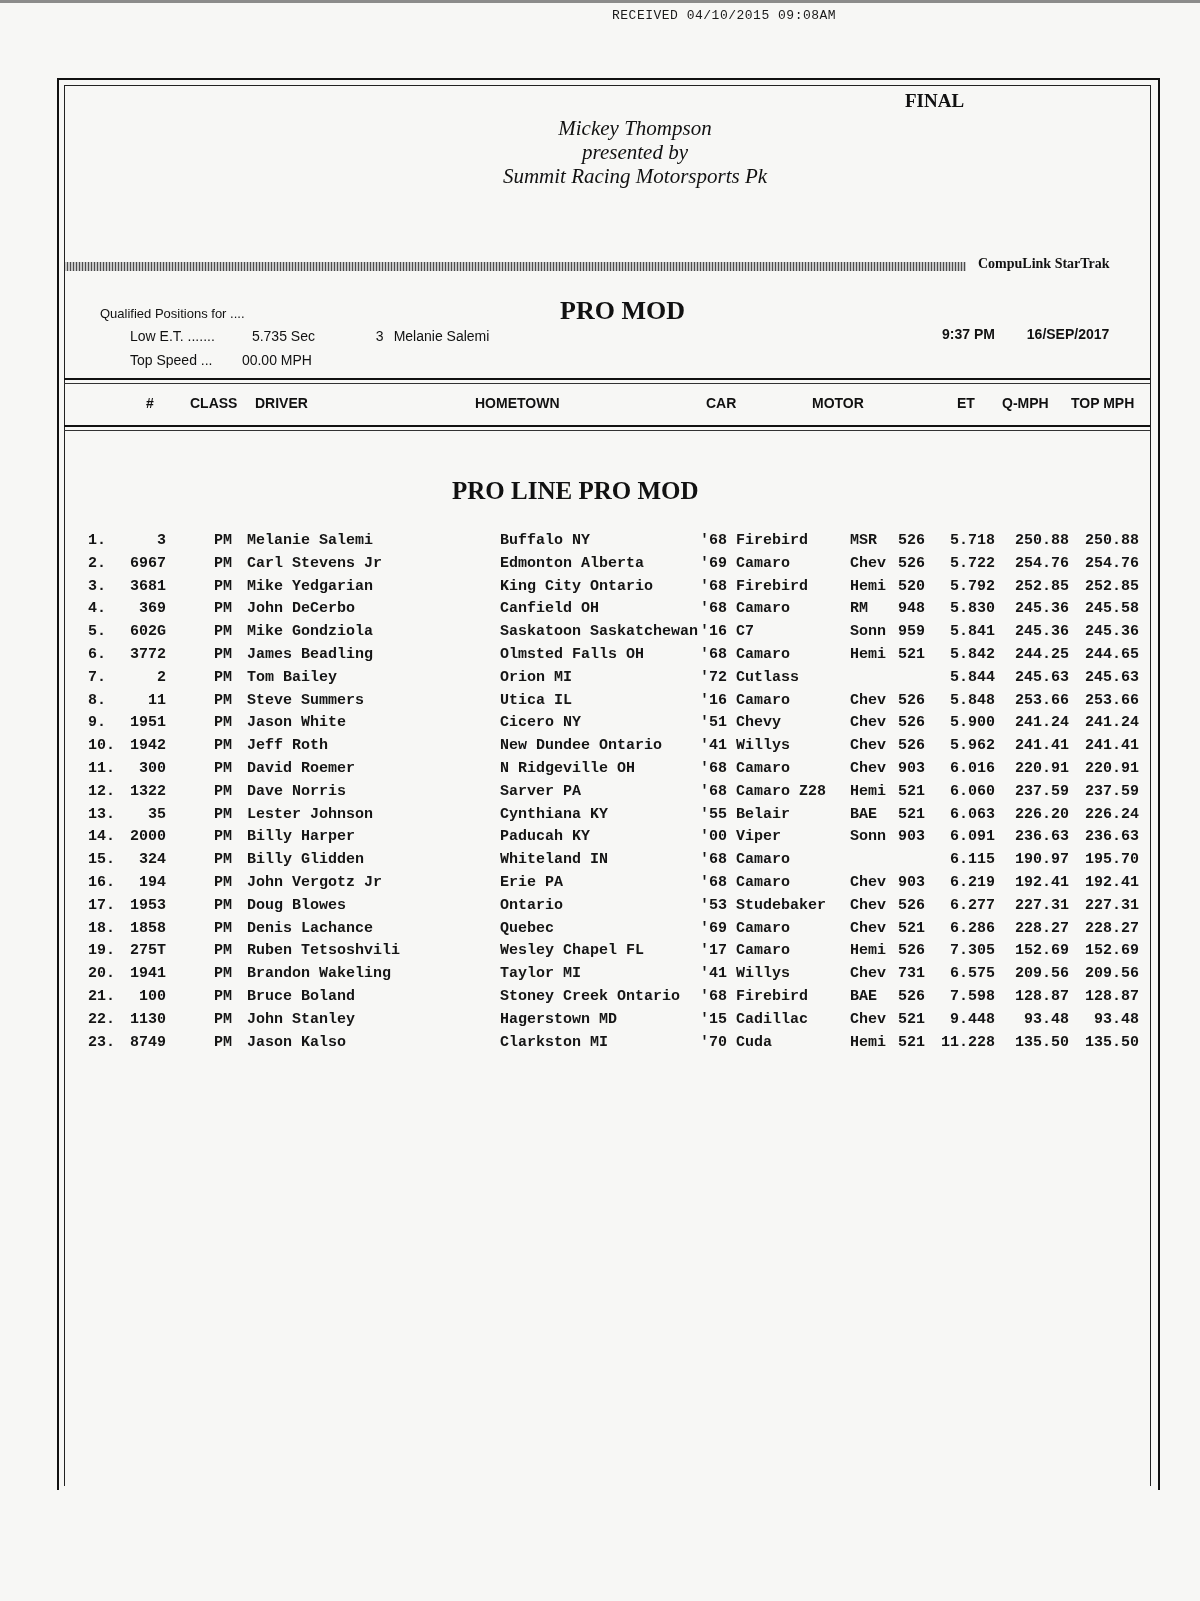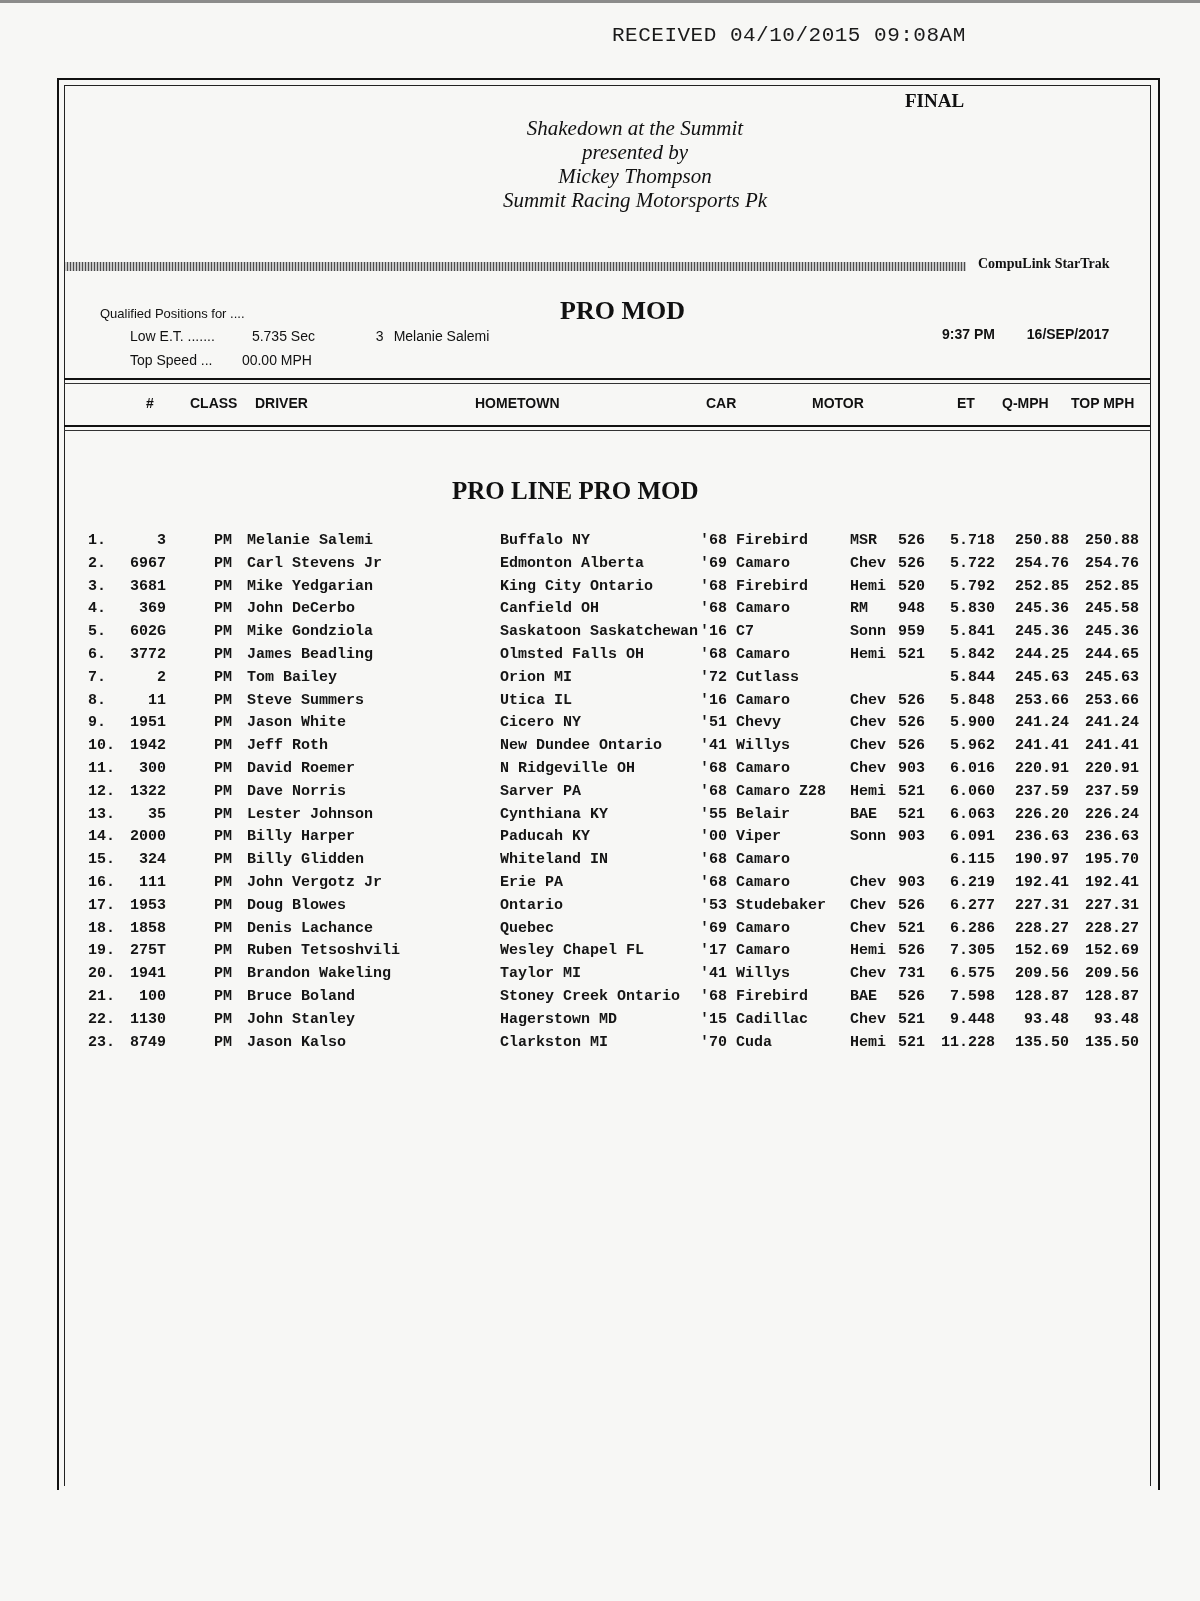--- a/index.html
+++ b/index.html
@@ -2,22 +2,22 @@
 <html><head>
 <meta charset="utf-8">
 <style>
   html, body { margin: 0; padding: 0; }
   body {
     width: 1200px; height: 1601px; position: relative; overflow: hidden;
     background: #f7f7f5; color: #111;
     font-family: "Liberation Sans", sans-serif;
   }
   .received {
-    position: absolute; top: 24px; left: 612px;
-    font-family: "Liberation Mono", monospace; font-size: 21px; letter-spacing: 0.5px;
+    position: absolute; top: 8px; left: 612px;
+    font-family: "Liberation Mono", monospace; font-size: 13px; letter-spacing: 0.5px;
     color: #1a1a1a;
   }
   .topedge { position:absolute; left:0; top:0; width:1200px; height:3px; background:#444; opacity:.6; }
   .frame-outer {
     position: absolute; left: 57px; top: 78px; width: 1099px; height: 1410px;
     border-left: 2px solid #111; border-right: 2px solid #111; border-top: 2px solid #111;
   }
   .frame-inner {
     position: absolute; left: 64px; top: 85px; width: 1085px; height: 1400px;
     border-left: 1px solid #222; border-right: 1px solid #222; border-top: 1px solid #222;
@@ -80,23 +80,22 @@
 
 <div class="topedge"></div>
 <div class="received">RECEIVED  04/10/2015 09:08AM</div>
 
 <div class="frame-outer"></div>
 <div class="frame-inner"></div>
 
 <div class="final">FINAL</div>
 
 <div class="title-block">
-  <div>Shakedown at the Summit</div>
+  <div>Mickey Thompson</div>
   <div>presented by</div>
-  <div>Mickey Thompson</div>
   <div>Summit Racing Motorsports Pk</div>
 </div>
 
 <div class="hatch"></div>
 <div class="compulink">CompuLink StarTrak</div>
 
 <div class="qual qual-title">Qualified Positions for ....</div>
 <div class="qual low-et">
   <span style="width:118px">Low E.T. .......</span>
   <span style="width:120px">5.735 Sec</span>
@@ -322,21 +321,21 @@
       <span class="c-home">Whiteland IN</span>
       <span class="c-car">'68 Camaro</span>
       <span class="c-motor"></span>
       <span class="c-cc"></span>
       <span class="c-et">6.115</span>
       <span class="c-qmph">190.97</span>
       <span class="c-top">195.70</span>
     </div>
     <div class="row" style="top: 342px;">
       <span class="c-pos">16.</span>
-      <span class="c-num">111</span>
+      <span class="c-num">194</span>
       <span class="c-cls">PM</span>
       <span class="c-drv">John Vergotz Jr</span>
       <span class="c-home">Erie PA</span>
       <span class="c-car">'68 Camaro</span>
       <span class="c-motor">Chev</span>
       <span class="c-cc">903</span>
       <span class="c-et">6.219</span>
       <span class="c-qmph">192.41</span>
       <span class="c-top">192.41</span>
     </div>

